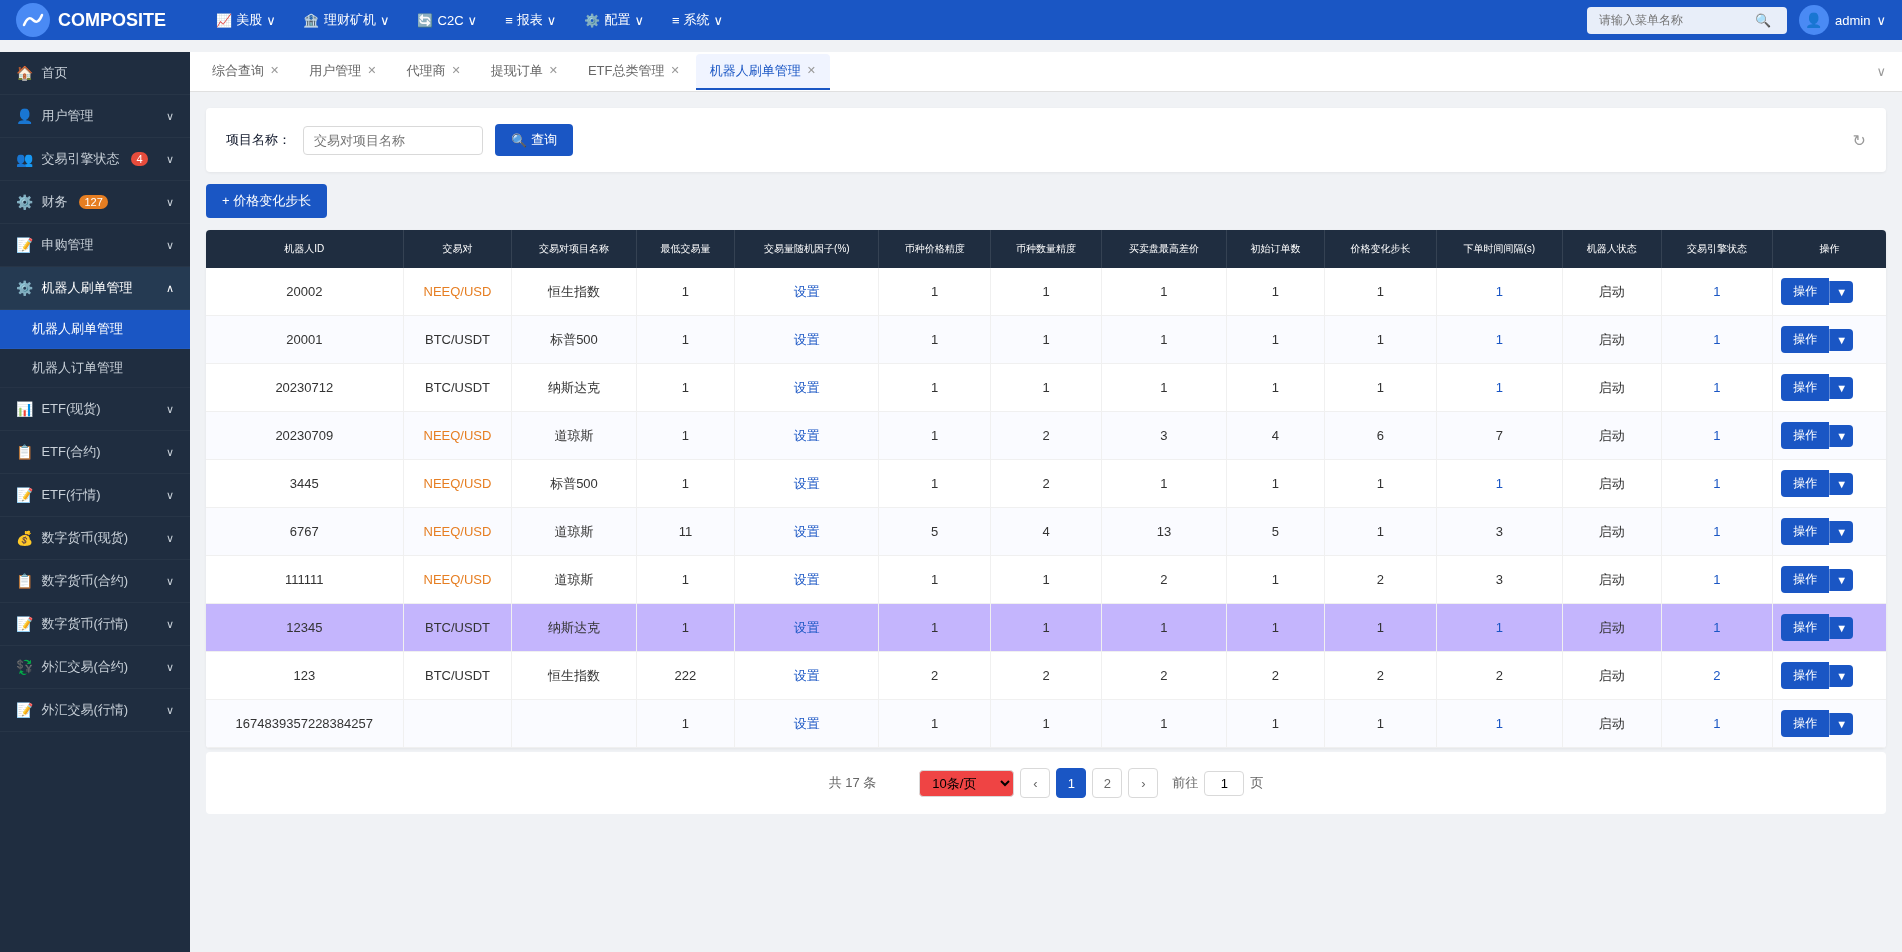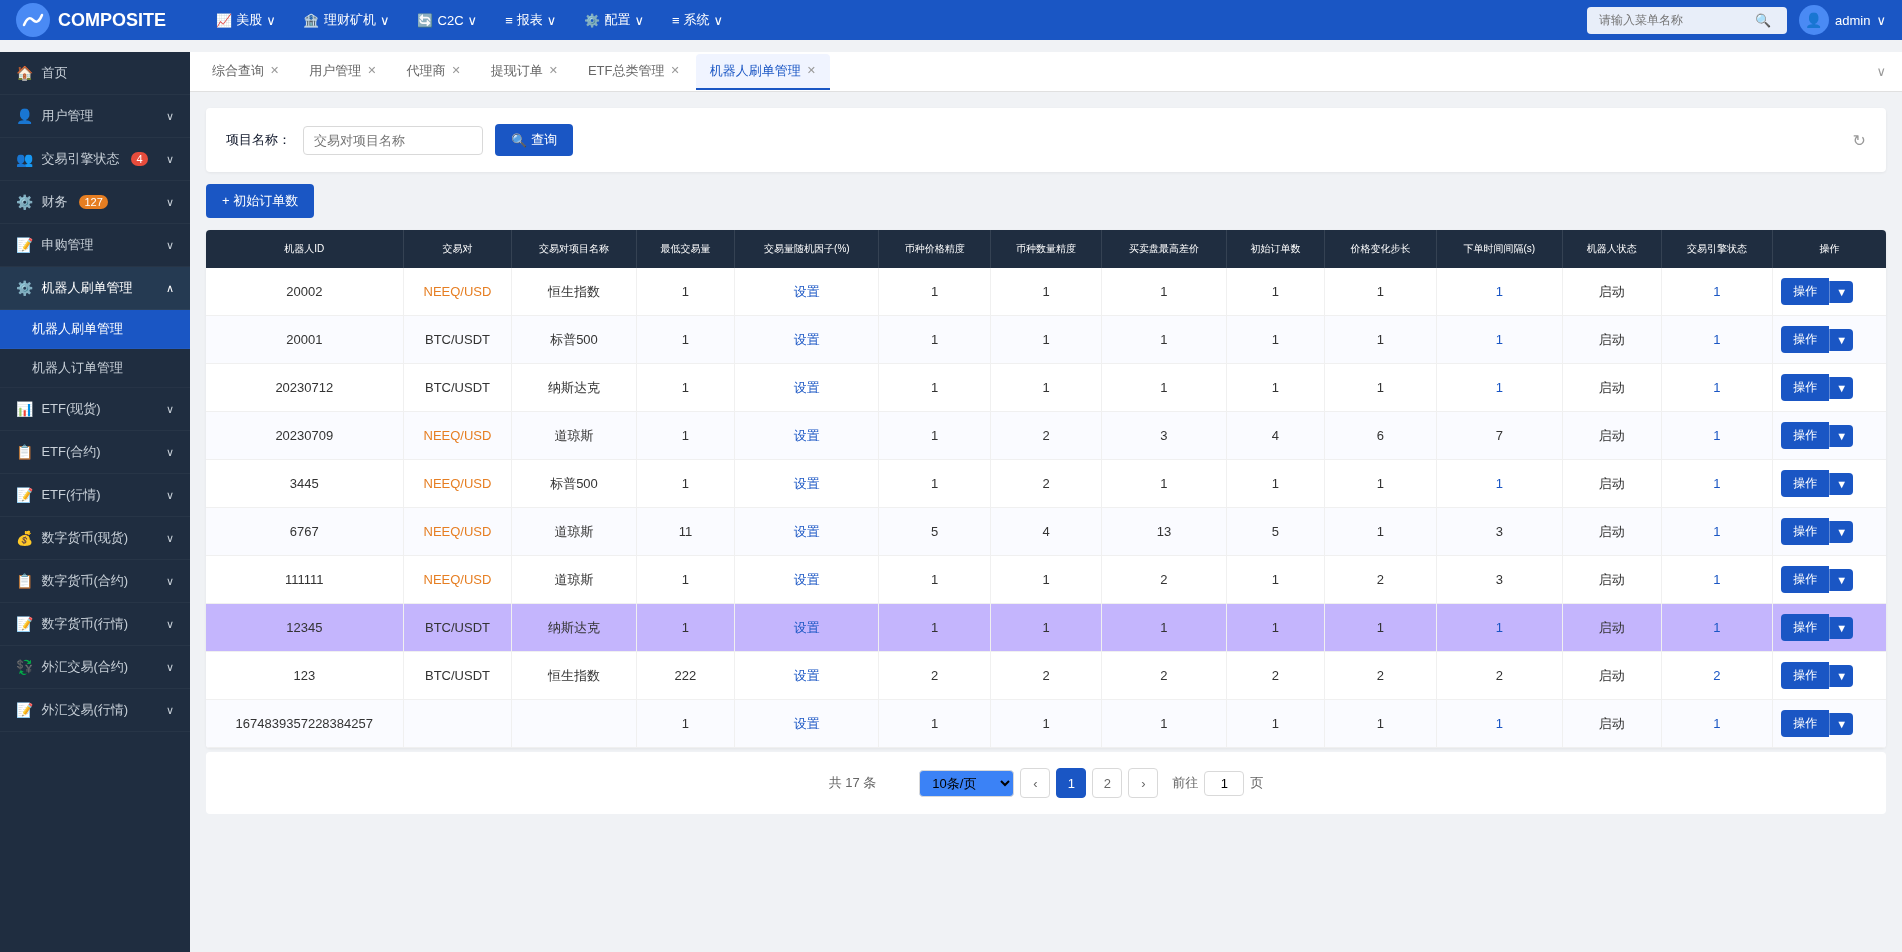--- a/index.html
+++ b/index.html
@@ -195,21 +195,21 @@
     
     .pagination {
       display: flex; align-items: center; justify-content: center;
       padding: 16px; gap: 6px; background: white; margin-top: 4px;
       border-radius: 4px;
     }
     .page-info { font-size: 13px; color: #666; margin-right: 8px; }
     .page-size-select {
       border: 1px solid #d9d9d9; border-radius: 4px;
       padding: 4px 20px 4px 8px; font-size: 13px; outline: none;
-      cursor: pointer; background: #3b82f6; margin-left: 29px;
+      cursor: pointer; background: #ef4444; margin-left: 29px;
     }
     .page-btn {
       width: 30px; height: 30px; border: 1px solid #d9d9d9;
       background: white; border-radius: 4px; cursor: pointer;
       display: flex; align-items: center; justify-content: center;
       font-size: 13px; color: #666;
     }
     .page-btn.active { background: #1a56c4; color: white; border-color: #1a56c4; }
     .page-goto { display: flex; align-items: center; gap: 6px; font-size: 13px; color: #666; margin-left: 8px; }
     .page-goto input {
@@ -393,21 +393,21 @@
         <input class="filter-input" type="text" placeholder="交易对项目名称" style="">
         <button class="btn-search">
           <span>🔍</span>
           <span>查询</span>
         </button>
         <button class="btn-refresh">↻</button>
       </div>
 
       <div class="action-bar">
         <button class="btn-add">
-          <span>+ 初始订单数</span>
+          <span>+ 价格变化步长</span>
         </button>
       </div>
 
       <div class="table-container">
         <table>
           <thead>
             <tr>
               <th>机器人ID</th>
               <th>交易对</th>
               <th>交易对项目名称</th>

